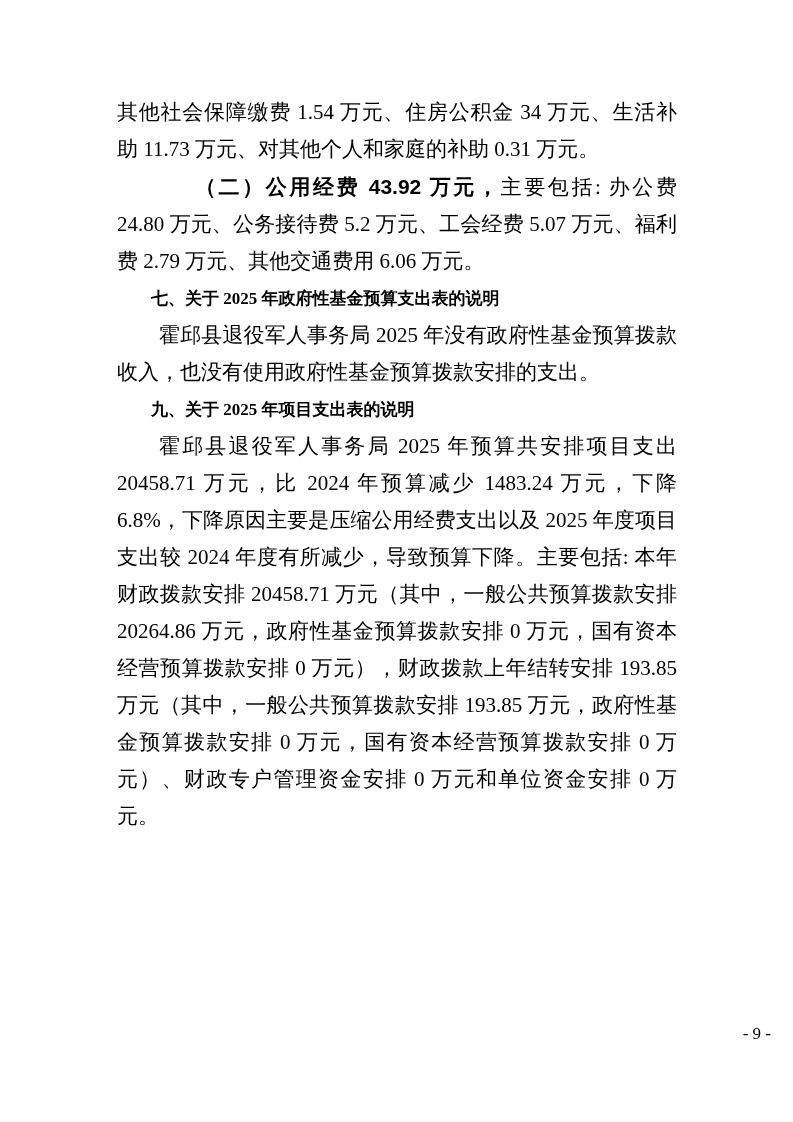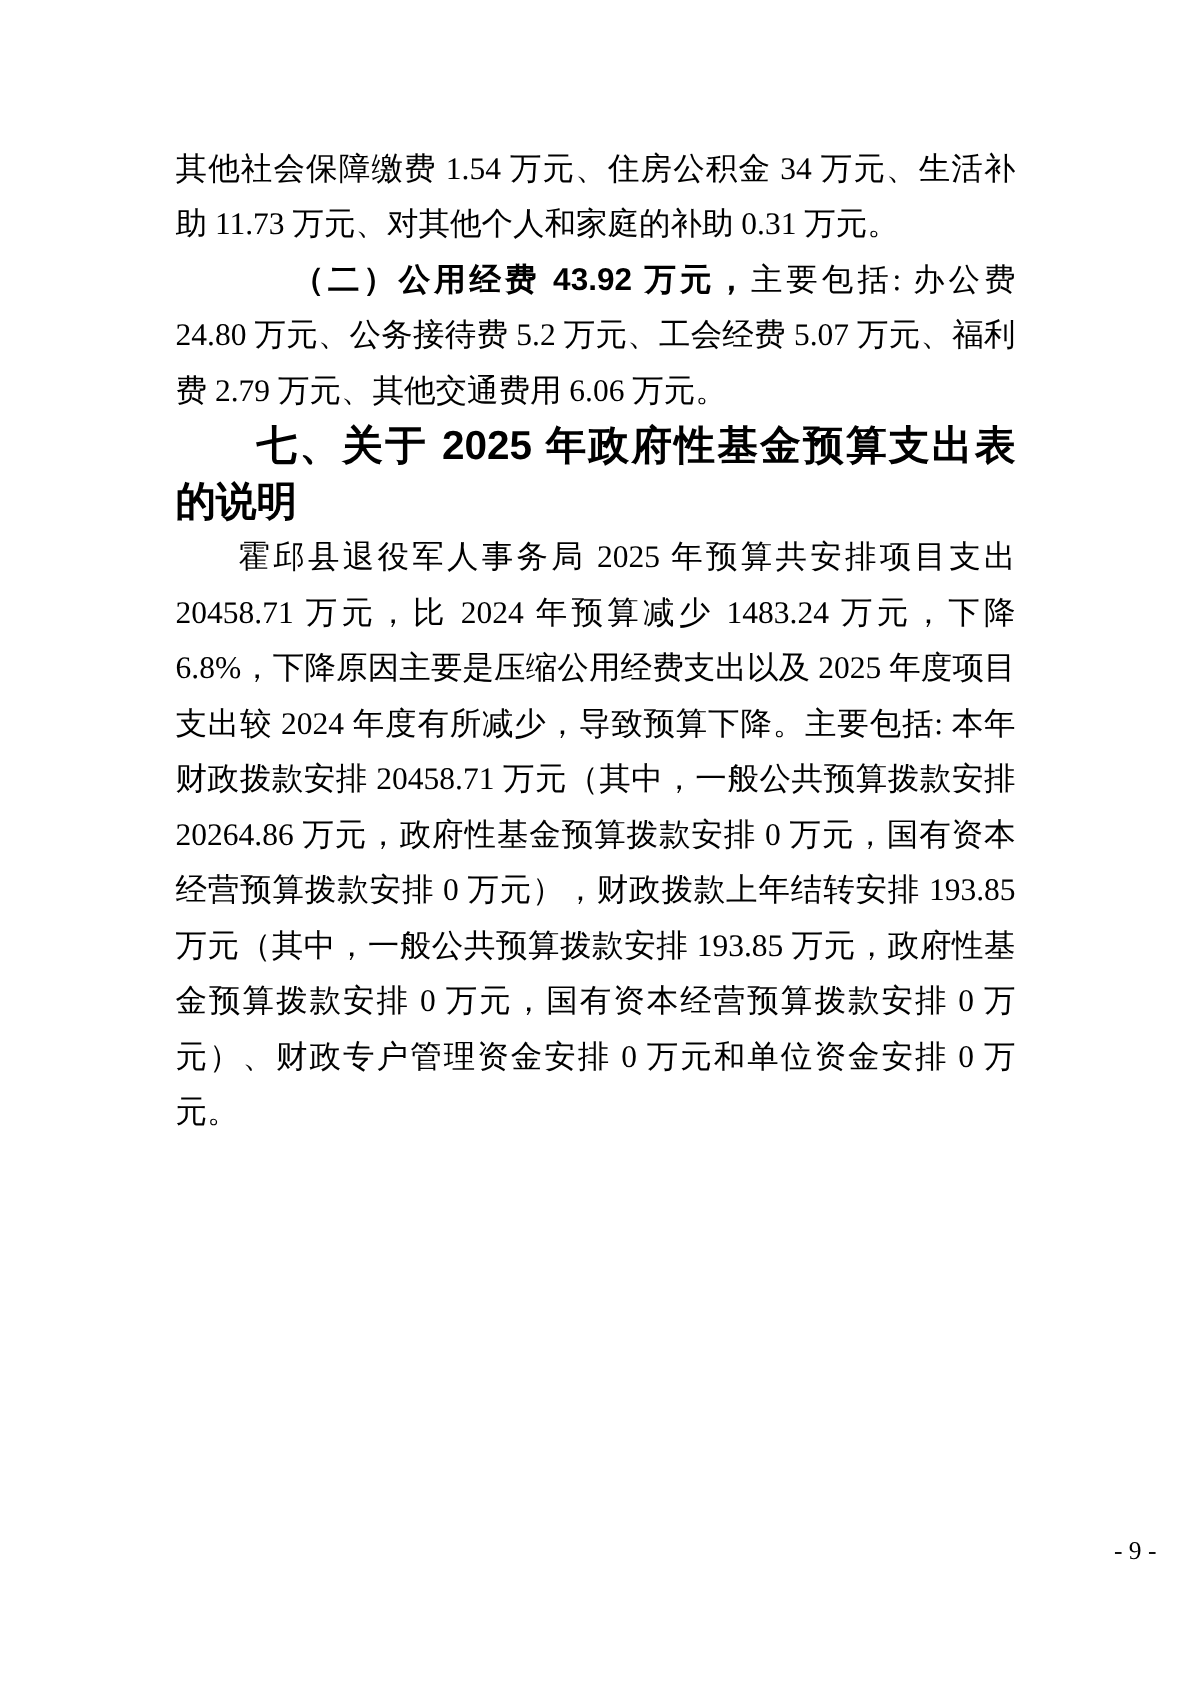--- a/index.html
+++ b/index.html
@@ -24,25 +24,25 @@
   }
   .content p {
     margin: 0;
     text-indent: 2em;
   }
   .content p.no-indent {
     text-indent: 0;
   }
   .heading {
     margin: 0;
-    font-size: 27px;
+    font-size: 17px;
     line-height: 37px;
     font-weight: bold;
     text-indent: 2em;
-    font-family: Liberation Sans, sans-serif;
+    font-family: Liberation Serif, serif;
   }
   .bold-lead {
     font-weight: bold;
     font-family: "Liberation Sans", "DejaVu Sans", sans-serif;
     margin-left: 36px;
   }
   .page-number {
     position: absolute;
     right: 22px;
     top: 1024px;
@@ -57,23 +57,25 @@
 <div class="page">
 
   <div class="content">
 
     <p class="no-indent">其他社会保障缴费 1.54 万元、住房公积金 34 万元、生活补助 11.73 万元、对其他个人和家庭的补助 0.31 万元。</p>
 
     <p><span class="bold-lead">（二）公用经费 43.92 万元，</span><span>主要包括: 办公费 24.80 万元、公务接待费 5.2 万元、工会经费 5.07 万元、福利费 2.79 万元、其他交通费用 6.06 万元。</span></p>
 
     <h3 class="heading">七、关于 2025 年政府性基金预算支出表的说明</h3>
 
+    <p>霍邱县退役军人事务局 2025 年没有政府性基金预算拨款收入，也没有使用政府性基金预算拨款安排的支出。</p>
 
 
 
+    <h3 class="heading">九、关于 2025 年项目支出表的说明</h3>
 
     <p>霍邱县退役军人事务局 2025 年预算共安排项目支出 20458.71 万元，比 2024 年预算减少 1483.24 万元，下降 6.8%，下降原因主要是压缩公用经费支出以及 2025 年度项目支出较 2024 年度有所减少，导致预算下降。主要包括: 本年财政拨款安排 20458.71 万元（其中，一般公共预算拨款安排 20264.86 万元，政府性基金预算拨款安排 0 万元，国有资本经营预算拨款安排 0 万元），财政拨款上年结转安排 193.85 万元（其中，一般公共预算拨款安排 193.85 万元，政府性基金预算拨款安排 0 万元，国有资本经营预算拨款安排 0 万元）、财政专户管理资金安排 0 万元和单位资金安排 0 万元。</p>
 
   </div>
 
   <div class="page-number">- 9 -</div>
 
 </div>
 
 </body></html>

